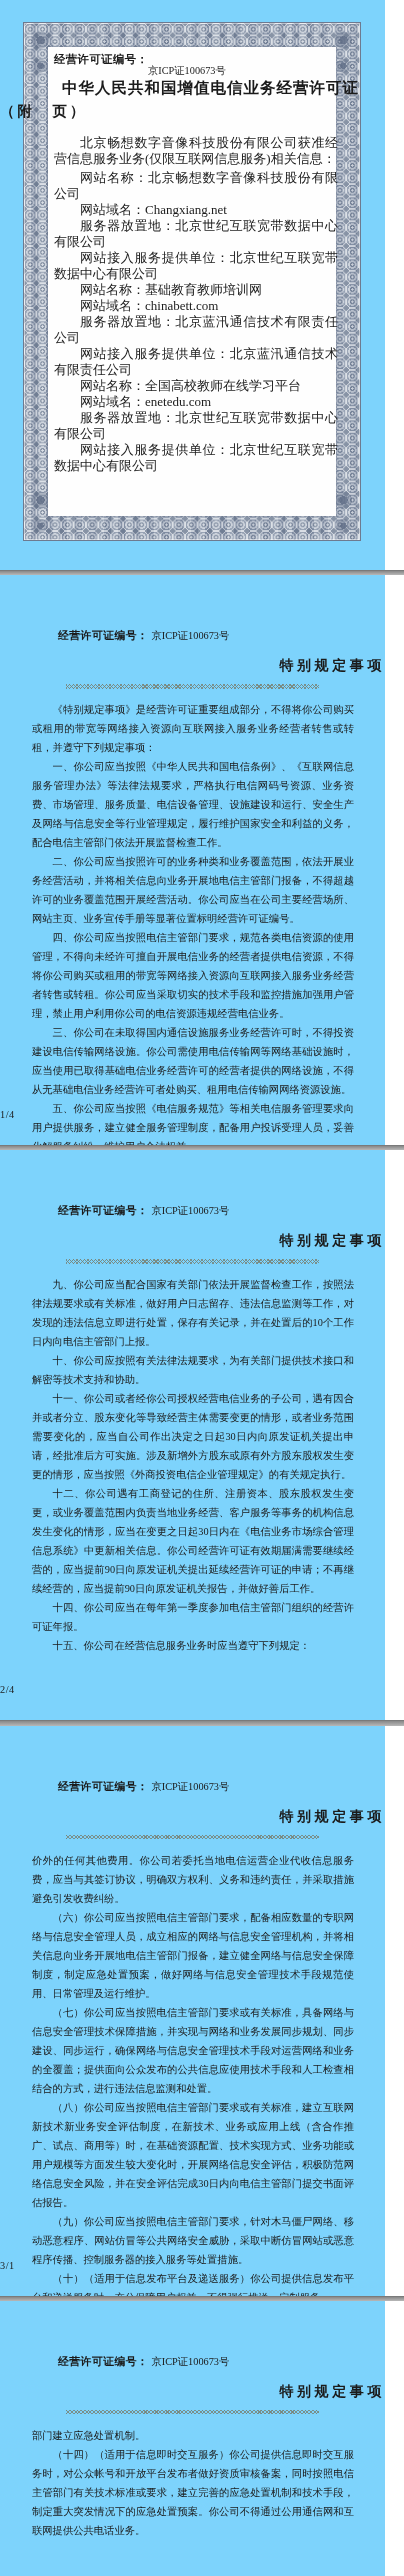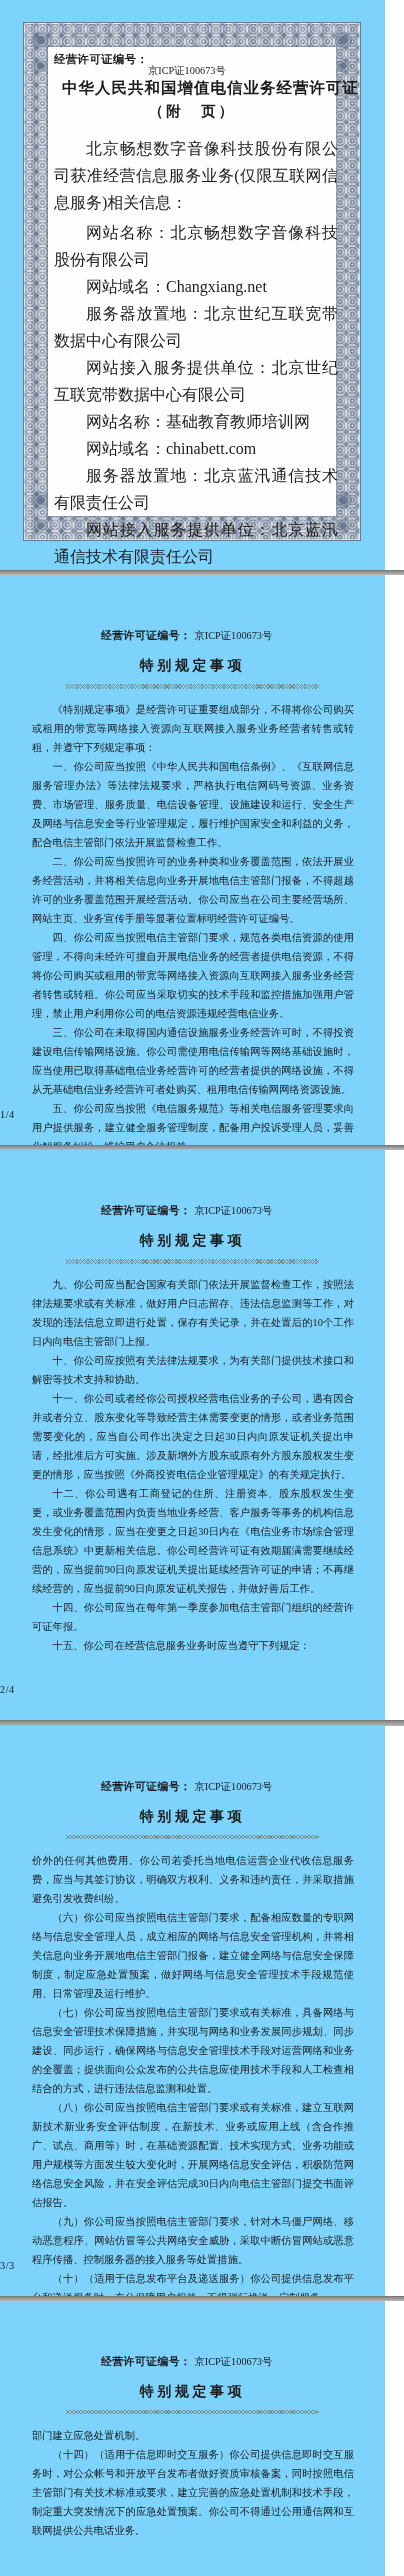--- a/index.html
+++ b/index.html
@@ -57,40 +57,40 @@
   .cert-lic-value {
     position:absolute; left:148px; top:64px;
     font-size:10.3px;
   }
   .cert-title {
     position:absolute; left:0; right:0; top:78px;
     text-align:center; font-size:15.5px; font-weight:700; letter-spacing:1px;padding-left:36px;
   }
   .cert-subtitle {
     position:absolute; left:0; right:0; top:102px;
-    text-align:center; font-size:14.4px; font-weight:700; letter-spacing:3.1px;
+    font-size:14.4px; font-weight:700; letter-spacing:3.1px;
   }
   .cert-body {
     position:absolute; left:54px; right:47px; top:135px;
   }
   .cert-body p {
-    font-size:16px; line-height:27px;
+    font-size:13px; line-height:16px;
     text-indent:2em; text-align:justify;
   }
   .cert-intro { margin-bottom:3.1px; }
 
   
   .prov-header {
-    position:absolute; left:58px; top:54px; white-space:nowrap;margin-left:43px;
+    position:absolute; left:58px; top:54px; white-space:nowrap;
   }
   .prov-lic-label { font-size:10.8px; font-weight:700; letter-spacing:0.5px; }
   .prov-lic-value { font-size:10.3px; margin-left:3.1px; }
   .prov-title {
     position:absolute; left:0; right:0; top:82px;
-    text-align:center; font-size:14px; font-weight:700; letter-spacing:3.6px;
+    text-align:right; font-size:14px; font-weight:700; letter-spacing:3.6px;
   }
   .zigzag {
     position:absolute; left:66px; right:66px; top:109px; height:4.6px;
     background:
       repeating-linear-gradient(135deg, rgba(120,132,120,.85) 0 0.8px, transparent 0.8px 2.6px),
       repeating-linear-gradient(45deg,  rgba(120,132,120,.85) 0 0.8px, transparent 0.8px 2.6px);
   }
   .prov-body {
     position:absolute; left:32px; right:31px; top:125px;
   }
@@ -126,20 +126,21 @@
       <p class="cert-intro">北京畅想数字音像科技股份有限公司获准经营信息服务业务(仅限互联网信息服务)相关信息：</p>
       <p>网站名称：北京畅想数字音像科技股份有限公司</p>
       <p>网站域名：Changxiang.net</p>
       <p>服务器放置地：北京世纪互联宽带数据中心有限公司</p>
       <p>网站接入服务提供单位：北京世纪互联宽带数据中心有限公司</p>
       <p>网站名称：基础教育教师培训网</p>
       <p>网站域名：chinabett.com</p>
       <p>服务器放置地：北京蓝汛通信技术有限责任公司</p>
       <p>网站接入服务提供单位：北京蓝汛通信技术有限责任公司</p>
       <p>网站名称：全国高校教师在线学习平台</p>
+      <p>网站域名：enetedu.com</p>
       <p>服务器放置地：北京世纪互联宽带数据中心有限公司</p>
       <p>网站接入服务提供单位：北京世纪互联宽带数据中心有限公司</p>
     </div>
   </div>
 
   <div class="page-gap"></div>
 
   <div class="page">
     <div class="prov-header">
       <span class="prov-lic-label">经营许可证编号：</span><span class="prov-lic-value">京ICP证100673号</span>
@@ -189,21 +190,21 @@
     <div class="prov-body">
       <p class="cont">价外的任何其他费用。你公司若委托当地电信运营企业代收信息服务费，应当与其签订协议，明确双方权利、义务和违约责任，并采取措施避免引发收费纠纷。</p>
       <p>（六）你公司应当按照电信主管部门要求，配备相应数量的专职网络与信息安全管理人员，成立相应的网络与信息安全管理机构，并将相关信息向业务开展地电信主管部门报备，建立健全网络与信息安全保障制度，制定应急处置预案，做好网络与信息安全管理技术手段规范使用、日常管理及运行维护。</p>
       <p>（七）你公司应当按照电信主管部门要求或有关标准，具备网络与信息安全管理技术保障措施，并实现与网络和业务发展同步规划、同步建设、同步运行，确保网络与信息安全管理技术手段对运营网络和业务的全覆盖；提供面向公众发布的公共信息应使用技术手段和人工检查相结合的方式，进行违法信息监测和处置。</p>
       <p>（八）你公司应当按照电信主管部门要求或有关标准，建立互联网新技术新业务安全评估制度，在新技术、业务或应用上线（含合作推广、试点、商用等）时，在基础资源配置、技术实现方式、业务功能或用户规模等方面发生较大变化时，开展网络信息安全评估，积极防范网络信息安全风险，并在安全评估完成30日内向电信主管部门提交书面评估报告。</p>
       <p>（九）你公司应当按照电信主管部门要求，针对木马僵尸网络、移动恶意程序、网站仿冒等公共网络安全威胁，采取中断仿冒网站或恶意程序传播、控制服务器的接入服务等处置措施。</p>
       <p>（十）（适用于信息发布平台及递送服务）你公司提供信息发布平台和递送服务时，充分保障用户权益，不得强行推送、定制服务。</p>
       <p>（十一）（适用于信息发布平台及递送服务）你公司提供应用软件发布平台服务时，应当按照电信主管部门有关标准或要求建设应用软件网络与信息安全管理技术手段，落实对应用软件（含更新版本）的上架前检测和日常巡检措施，明示应用软件获取的用户终端权限及用途，留存历史版本、开发者等应用软件基本信息，对违法违规应用软件及时依法处理，建立黑名单管理制度和用户投诉举报机制，督促应用开发者落实安全责任。</p>
 
     </div>
-    <div class="page-num">3/3</div>
+    <div class="page-num">3/1</div>
   </div>
 
   <div class="page-gap"></div>
 
   <div class="page">
     <div class="prov-header">
       <span class="prov-lic-label">经营许可证编号：</span><span class="prov-lic-value">京ICP证100673号</span>
     </div>
     <div class="prov-title">特别规定事项</div>
     <div class="zigzag"></div>

